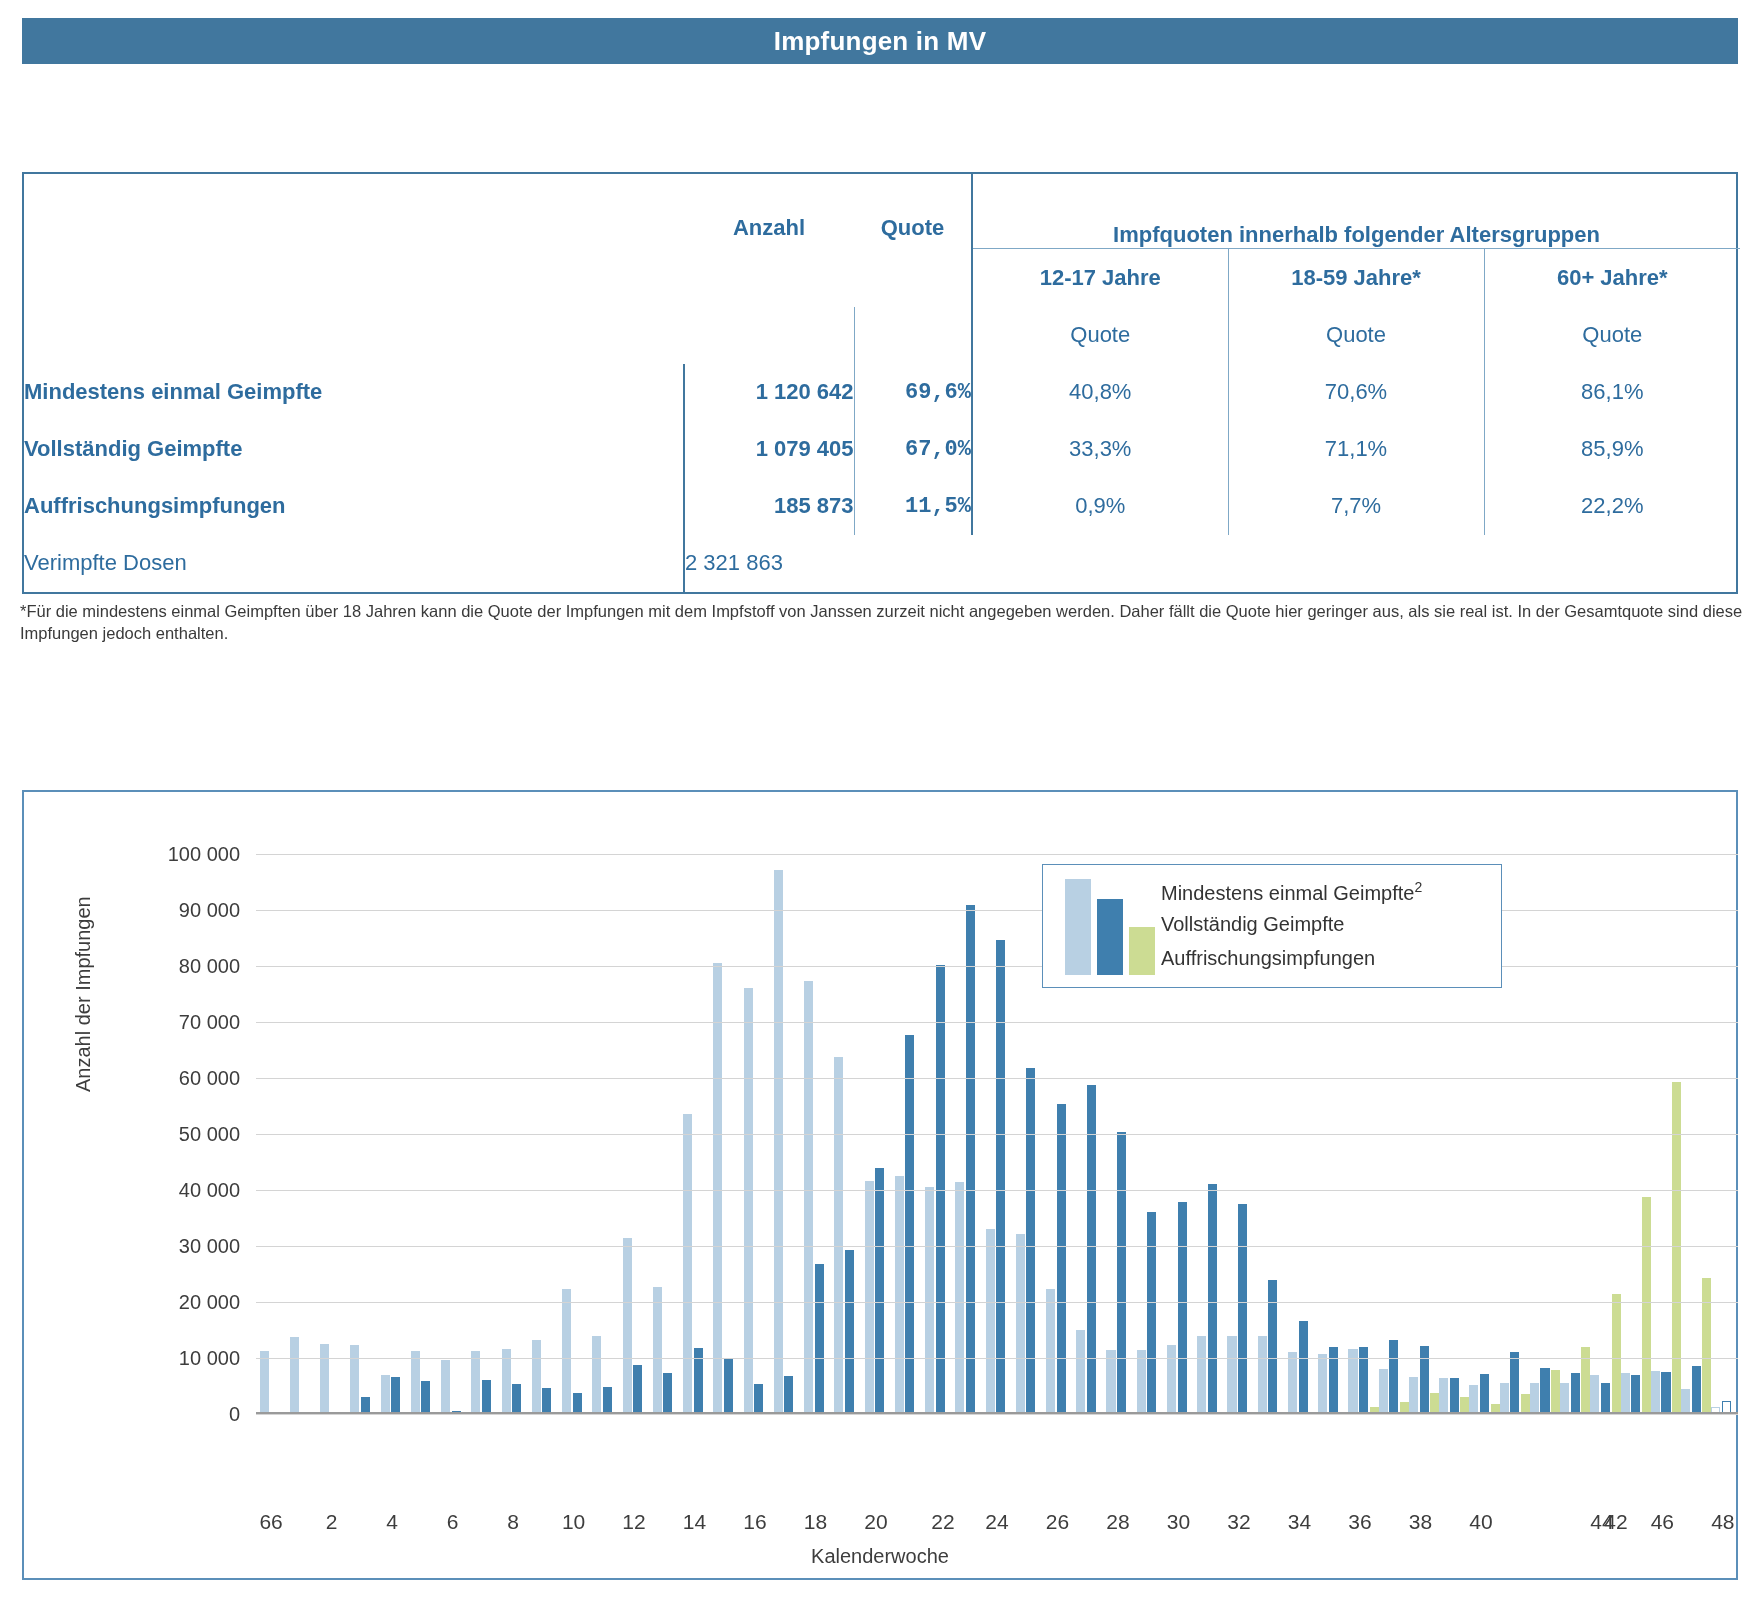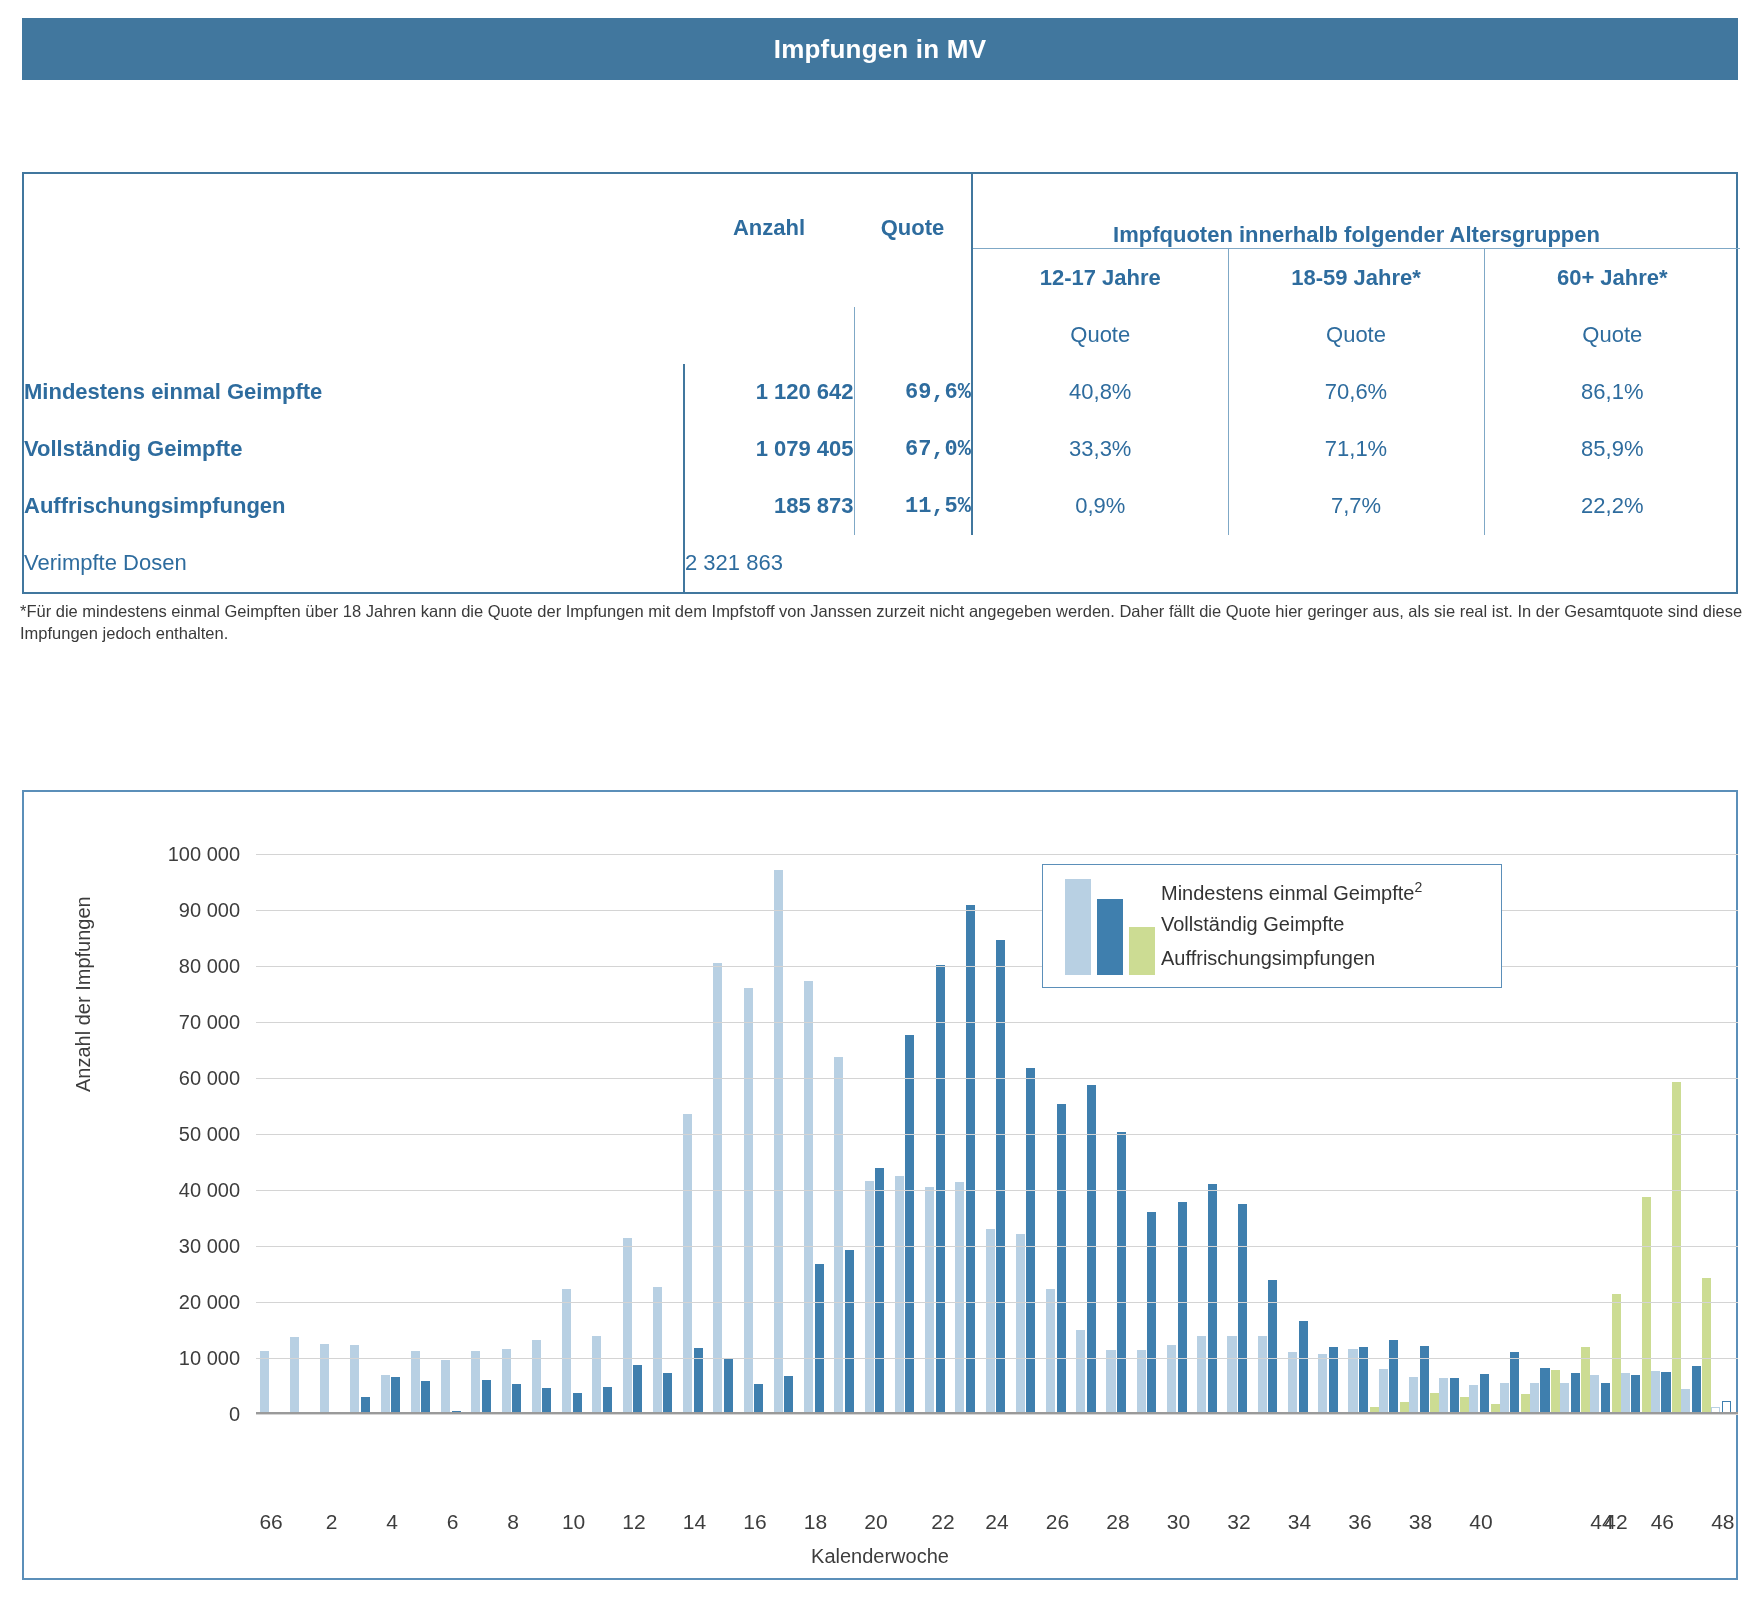--- a/index.html
+++ b/index.html
@@ -21,21 +21,21 @@
     position: relative;
     box-sizing: border-box;
   }
 
   
   .banner {
     position: absolute;
     left: 22px;
     top: 18px;
     width: 1716px;
-    height: 62px;
+    height: 46px;
     background: #41779e;
     color: #ffffff;
     display: flex;
     align-items: center;
     justify-content: center;
     font-size: 26px;
     font-weight: bold;
     letter-spacing: 0.2px;
   }
 

